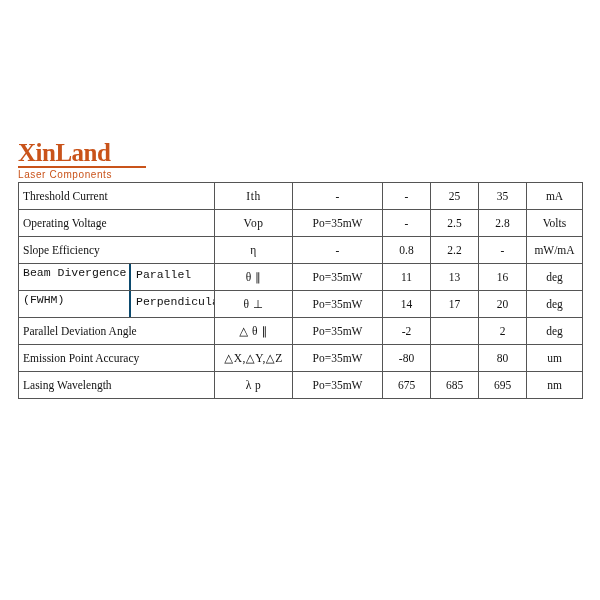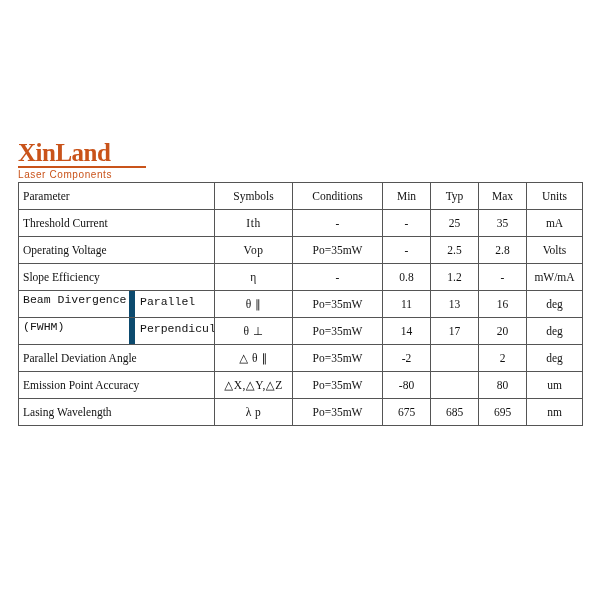--- a/index.html
+++ b/index.html
@@ -77,21 +77,21 @@
   col.w-max   { width: 48px; }
   col.w-unit  { width: 56px; }
   .sym { letter-spacing: 0.5px; }
   .paramwrap {
     display: flex;
     font-family: Liberation Mono, monospace;
   }
   .paramwrap .main { flex: 0 0 106px; }
   .paramwrap .sub {
     flex: 1 1 auto;
-    border-left: 6px solid #0c4a6e;
+    border-left: 2px solid #0c4a6e;
     margin: -2px -4px -2px 0;
     padding: 2px 4px 2px 5px;
     height: 22px;
     line-height: 18px;
   }
 </style>
 </head>
 <body>
 
 <div id="page">
@@ -107,29 +107,20 @@
       <col class="w-param">
       <col class="w-sym">
       <col class="w-cond">
       <col class="w-min">
       <col class="w-typ">
       <col class="w-max">
       <col class="w-unit">
     </colgroup>
     <tbody id="table-body">
         <tr>
-          <td class="c-param">Parameter</td>
-          <td class="c-center">Symbols</td>
-          <td class="c-center">Conditions</td>
-          <td class="c-center">Min</td>
-          <td class="c-center">Typ</td>
-          <td class="c-center">Max</td>
-          <td class="c-center">Units</td>
-        </tr>
-        <tr>
           <td class="c-param">Threshold Current</td>
           <td class="c-center sym">Ith</td>
           <td class="c-center">-</td>
           <td class="c-center">-</td>
           <td class="c-center">25</td>
           <td class="c-center">35</td>
           <td class="c-center">mA</td>
         </tr>
         <tr>
           <td class="c-param">Operating Voltage</td>
@@ -138,21 +129,21 @@
           <td class="c-center">-</td>
           <td class="c-center">2.5</td>
           <td class="c-center">2.8</td>
           <td class="c-center">Volts</td>
         </tr>
         <tr>
           <td class="c-param">Slope Efficiency</td>
           <td class="c-center sym">η</td>
           <td class="c-center">-</td>
           <td class="c-center">0.8</td>
-          <td class="c-center">1.2</td>
+          <td class="c-center">2.2</td>
           <td class="c-center">-</td>
           <td class="c-center">mW/mA</td>
         </tr>
         <tr>
           <td class="c-param">
             <div class="paramwrap">
               <span class="main">Beam Divergence</span>
               <span class="sub">Parallel</span>
             </div>
           </td>

